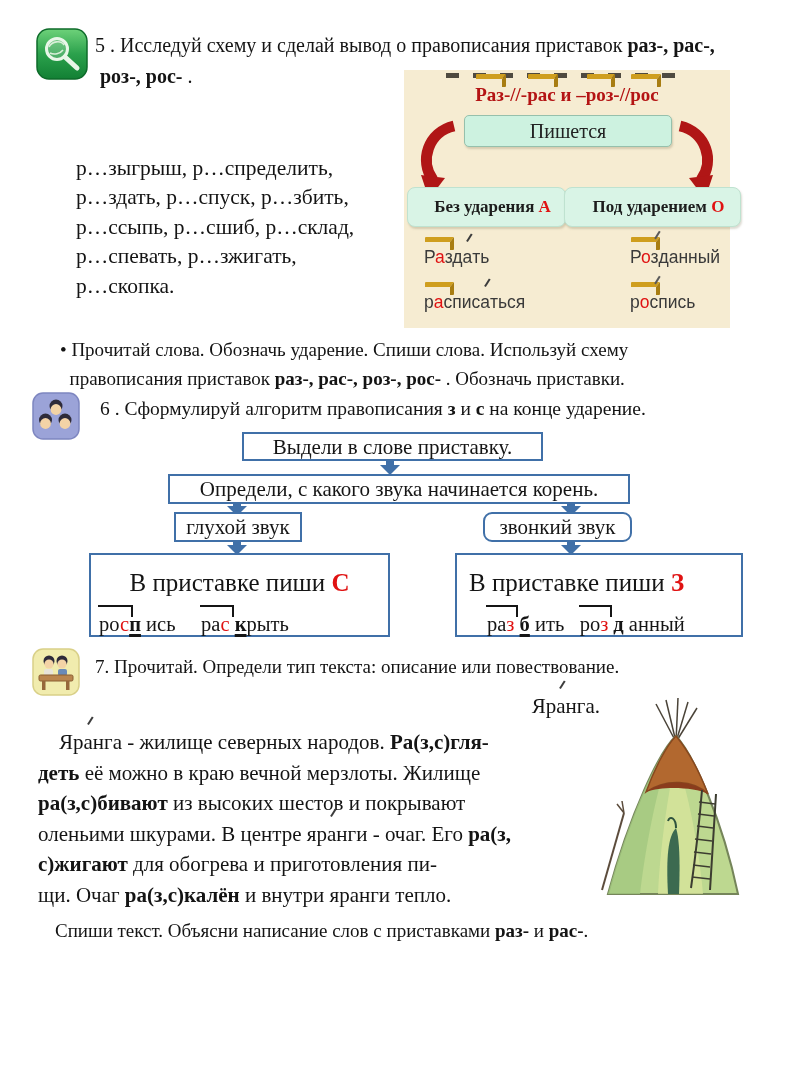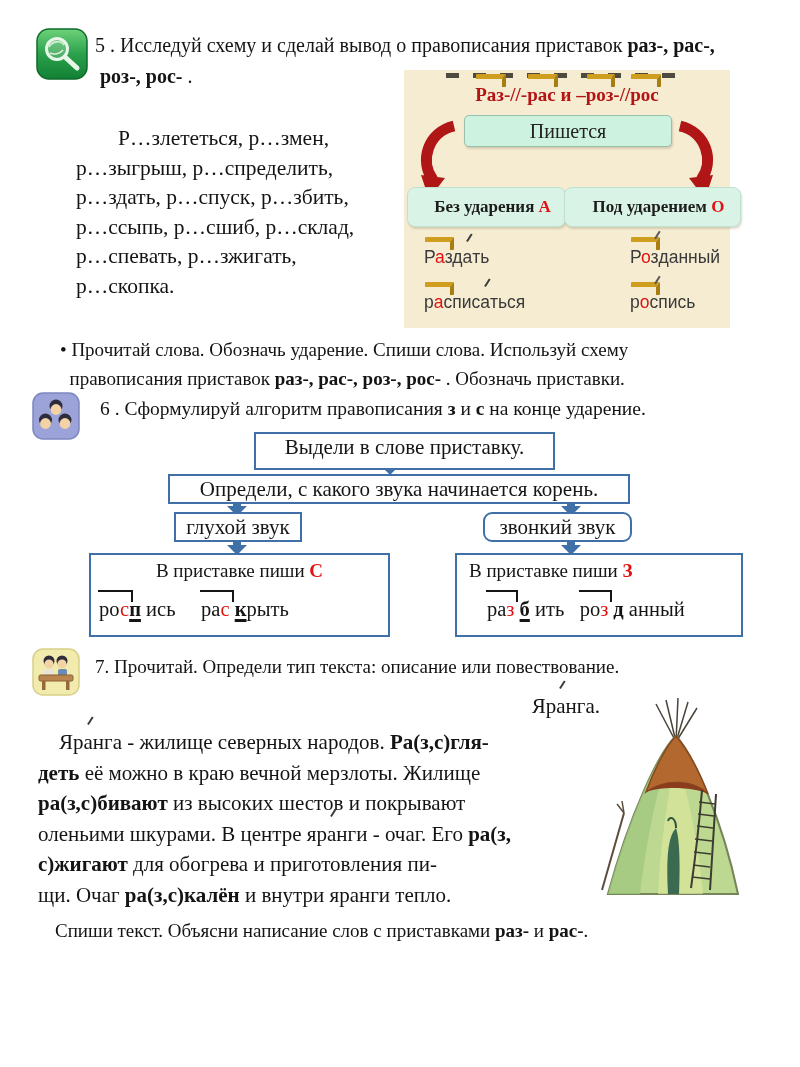--- a/index.html
+++ b/index.html
@@ -48,28 +48,28 @@
            border-radius:8px;font-weight:bold;font-size:17px;line-height:38px;text-align:center;
            color:#1c1c1c;box-shadow:1px 2px 2px rgba(120,110,80,.25);white-space:nowrap;padding-left:12px;}
   .rbLbox{left:3px;width:145px;}
   .rbRbox{left:160px;width:163px;}
   .ex{position:absolute;font-family:"Liberation Sans",sans-serif;font-size:17.5px;color:#3a3a3a;white-space:nowrap;}
   .exL1{left:20px;top:177px;} .exL2{left:20px;top:222px;}
   .exR1{left:226px;top:177px;} .exR2{left:226px;top:222px;}
   
   .fbox{position:absolute;background:#fff;border:2.5px solid #4070a8;text-align:center;
         font-size:21px;color:#151515;box-sizing:border-box;z-index:2;white-space:nowrap;}
-  .step1{left:242px;top:432px;width:301px;height:38px;line-height:26px;margin-left:12px;}
+  .step1{left:242px;top:432px;width:301px;height:29px;line-height:26px;}
   .step2{left:168px;top:474px;width:462px;height:30px;line-height:26px;}
   .brLbox{left:174px;top:512px;width:128px;height:30px;line-height:26px;}
   .brRbox{left:483px;top:512px;width:149px;height:30px;line-height:26px;border-radius:9px;}
   .big{top:553px;height:84px;text-align:left;}
   .bigL{left:89px;width:301px;}
   .bigR{left:455px;width:288px;}
-  .rule-title{display:block;margin-top:5px;font-size:19px;}
+  .rule-title{display:block;margin-top:14px;font-size:25px;}
   .bigL .rule-title{text-align:center;}
   .bigR .rule-title{padding-left:12px;}
   .rule-words{display:block;margin-top:16px;padding-left:8px;font-size:20.5px;}
   .bigR .rule-words{padding-left:30px;}
   .fa{position:absolute;width:22px;height:16px;z-index:1;}
   .fa::before{content:"";position:absolute;left:7px;top:-3px;width:8px;height:10px;background:#4070a8;}
   .fa::after{content:"";position:absolute;left:1px;top:6px;border-left:10px solid transparent;
              border-right:10px solid transparent;border-top:10px solid #4070a8;}
   .fa1{left:379px;top:459px;} .fa2{left:226px;top:500px;} .fa3{left:560px;top:500px;}
   .fa4{left:226px;top:539px;} .fa5{left:560px;top:539px;}
@@ -90,21 +90,21 @@
       </linearGradient>
         </defs>
       <rect x="1" y="1" width="50" height="50" rx="12" fill="url(#g5)" stroke="#0e6b2a" stroke-width="1.5"></rect>
       <circle cx="21" cy="21" r="10.5" fill="rgba(255,255,255,0.18)" stroke="#e8f6e8" stroke-width="3"></circle>
       <path d="M13,19 C16,13 25,12 28,17 M14,25 C18,27 24,26 27,22" stroke="#d9efd9" stroke-width="1.6" fill="none"></path>
       <line x1="29" y1="29" x2="41" y2="40" stroke="#e8f6e8" stroke-width="5" stroke-linecap="round"></line>
     </svg>
   </div>
   <div class="txt task5"><span>5 . Исследуй схему и сделай вывод о правописания приставок </span><span class="b">раз-, рас-,</span><br><span>&nbsp;</span><span class="b">роз-, рос-</span><span> .</span></div>
 
-  <div class="txt wordlist"><span>Р…злететься, р…змен,</span><br><span>р…зыгрыш, р…спределить,</span><br><span>р…здать, р…спуск, р…збить,</span><br><span>р…ссыпь, р…сшиб, р…склад,</span><br><span>р…спевать, р…зжигать,</span><br><span>р…скопка.</span></div>
+  <div class="txt wordlist"><br><span>р…зыгрыш, р…спределить,</span><br><span>р…здать, р…спуск, р…збить,</span><br><span>р…ссыпь, р…сшиб, р…склад,</span><br><span>р…спевать, р…зжигать,</span><br><span>р…скопка.</span></div>
 
   <div class="abs scheme">
     <div class="cutstrip"></div>
     <div class="scheme-title"><span class="gbr"><span>Раз</span></span><span>-//-</span><span class="gbr"><span>рас</span></span><span> и –</span><span class="gbr"><span>роз</span></span><span>-//</span><span class="gbr"><span>рос</span></span></div>
     <div class="pish">Пишется</div>
     <svg class="arrL" width="48" height="84" viewBox="0 0 48 84">
       <path d="M42,9 C16,15 7,44 21,63" stroke="#b01616" stroke-width="11" fill="none"></path>
       <polygon points="9,58 33,61 17,82" fill="#b01616"></polygon>
     </svg>
     <svg class="arrR" width="48" height="84" viewBox="0 0 48 84">

